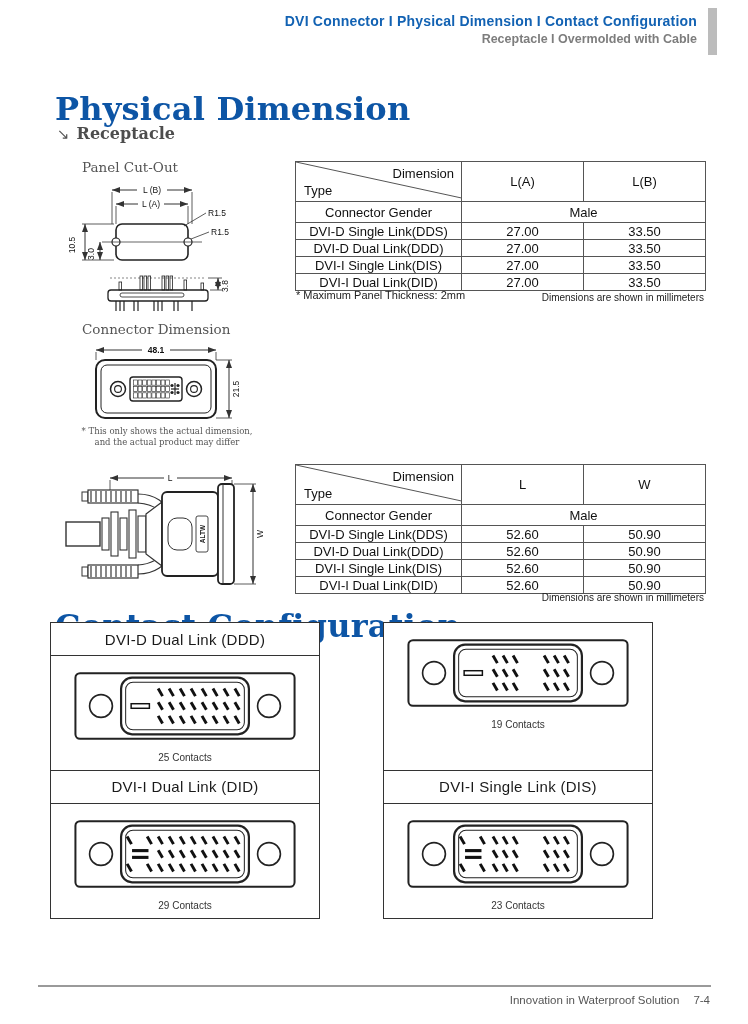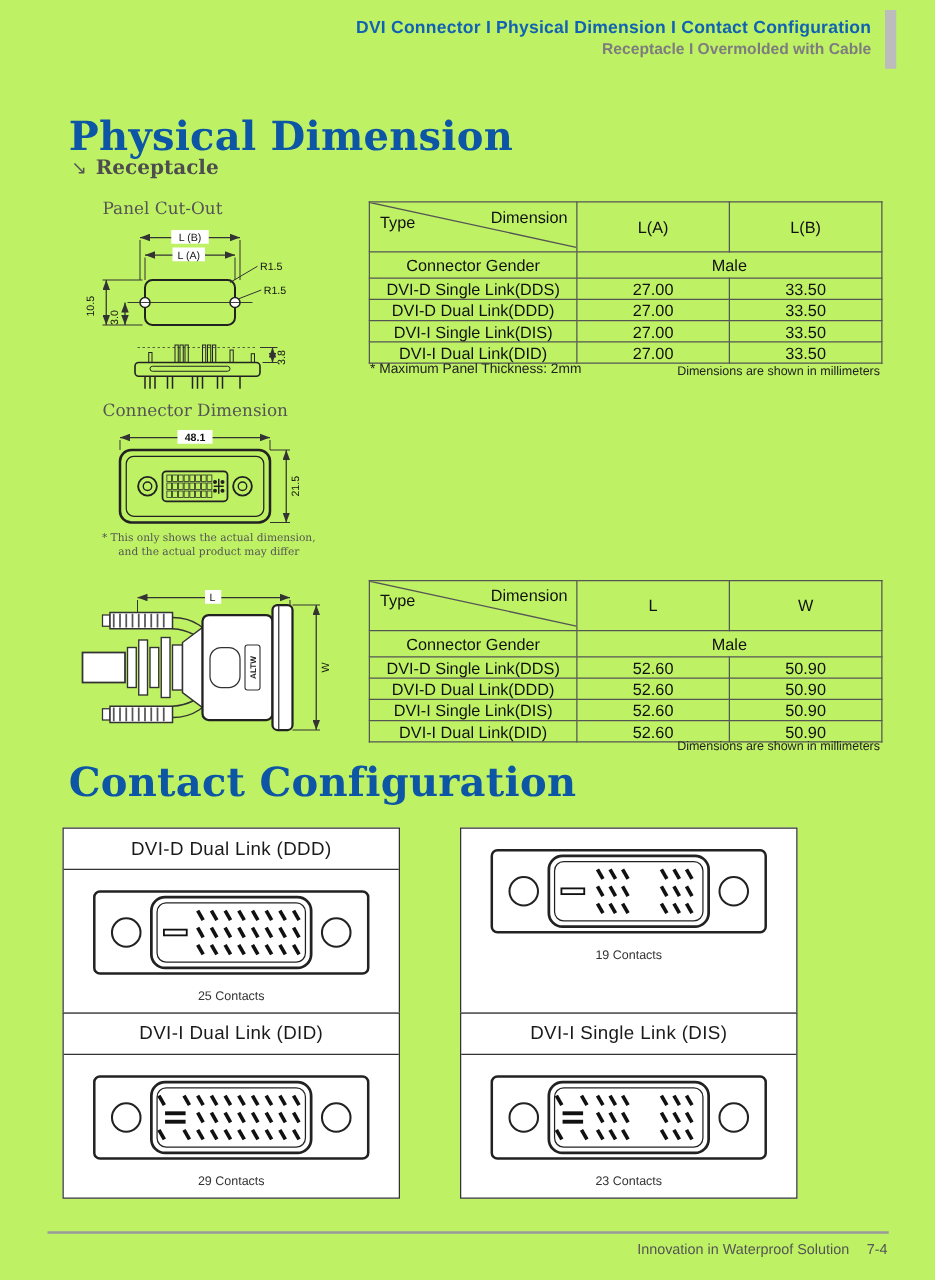--- a/index.html
+++ b/index.html
@@ -1,21 +1,21 @@
 <!DOCTYPE html>
 <html style="--header-blue: #1262b3; --title-blue: #0d55a5; --heading-gray: #4d4d4d; --bar-gray: #bcbcbc;"><head>
 <meta charset="utf-8">
 <style>
   :root{
     --header-blue:#1262b3; --title-blue:#0d55a5; --heading-gray:#4d4d4d;
     --line-dark:#222; --bar-gray:#bcbcbc;
   }
   *{margin:0;padding:0;box-sizing:border-box;}
   body{background:#e8e8e8;font-family:"Liberation Sans",sans-serif;}
-  .page{position:relative;width:748px;height:1024px;background:#bef264;margin:0 auto;overflow:hidden;}
+  .page{position:relative;width:748px;height:1024px;background:#ffffff;margin:0 auto;overflow:hidden;}
 
   
   .hdr{position:absolute;top:13px;right:51px;text-align:right;}
   .hdr-line1{color:var(--header-blue);font-size:14px;font-weight:700;letter-spacing:.2px;}
   .hdr-line2{color:#7d7d7d;font-size:12.5px;font-weight:700;margin-top:3px;}
   .hdr-bar{position:absolute;left:708px;top:8px;width:9px;height:47px;background:var(--bar-gray);}
 
   
   .big-title{position:absolute;left:55px;font-family:"DejaVu Serif",serif;font-weight:700;
              font-size:32px;color:var(--title-blue);letter-spacing:.2px;}
@@ -25,36 +25,36 @@
   .sub-label{position:absolute;font-family:"DejaVu Serif",serif;font-size:13.5px;color:#555;}
 
   
   .spec-table{position:absolute;left:295px;width:410px;border-collapse:collapse;table-layout:fixed;
               font-size:13px;color:#111;}
   .spec-table td,.spec-table th{border:1px solid #555;text-align:center;font-weight:400;padding:0;}
   .spec-table{border:1.5px solid #444;}
   .diag-cell{position:relative;height:40px;}
   .diag-cell svg{position:absolute;inset:0;width:100%;height:100%;}
   .diag-dim{position:absolute;top:4px;right:7px;font-size:13px;}
-  .diag-type{position:absolute;bottom:16px;left:8px;font-size:13px;}
+  .diag-type{position:absolute;bottom:3px;left:8px;font-size:13px;}
   .gender-row td{height:21px;}
   .data-row td{height:17px;}
   .tbl-note-left{position:absolute;left:296px;font-size:11px;color:#222;}
   .tbl-note-right{position:absolute;right:44px;font-size:10px;color:#222;}
 
   
   .diagram{position:absolute;}
   .diagram svg{display:block;}
   .dim-text{font-family:"Liberation Sans",sans-serif;font-size:8.5px;fill:#111;}
   .conn-note{position:absolute;left:72px;top:426px;width:190px;text-align:center;
              font-size:8.5px;color:#555;line-height:11px;font-family:"DejaVu Serif",serif;}
 
   
-  .cc-grid{position:absolute;left:50px;top:662px;display:grid;
-           grid-template-columns:270px 270px;column-gap:48px;}
+  .cc-grid{position:absolute;left:50px;top:622px;display:grid;
+           grid-template-columns:270px 270px;column-gap:63px;}
   .cc-cell{border:1.5px solid #333;background:#fff;}
   .cc-cell.row2{margin-top:-1.5px;}
   .cc-title{height:33px;border-bottom:1.5px solid #333;display:flex;align-items:center;
             justify-content:center;font-size:15px;color:#1a1a1a;letter-spacing:.3px;}
   .cc-body{padding:8px 0 7px;text-align:center;}
   .cc-body svg{display:block;margin:0 auto;}
   .cc-caption{font-size:10px;color:#333;margin-top:4px;}
 
   
   .foot-note{position:absolute;left:50px;top:966px;font-size:11px;color:#333;}

